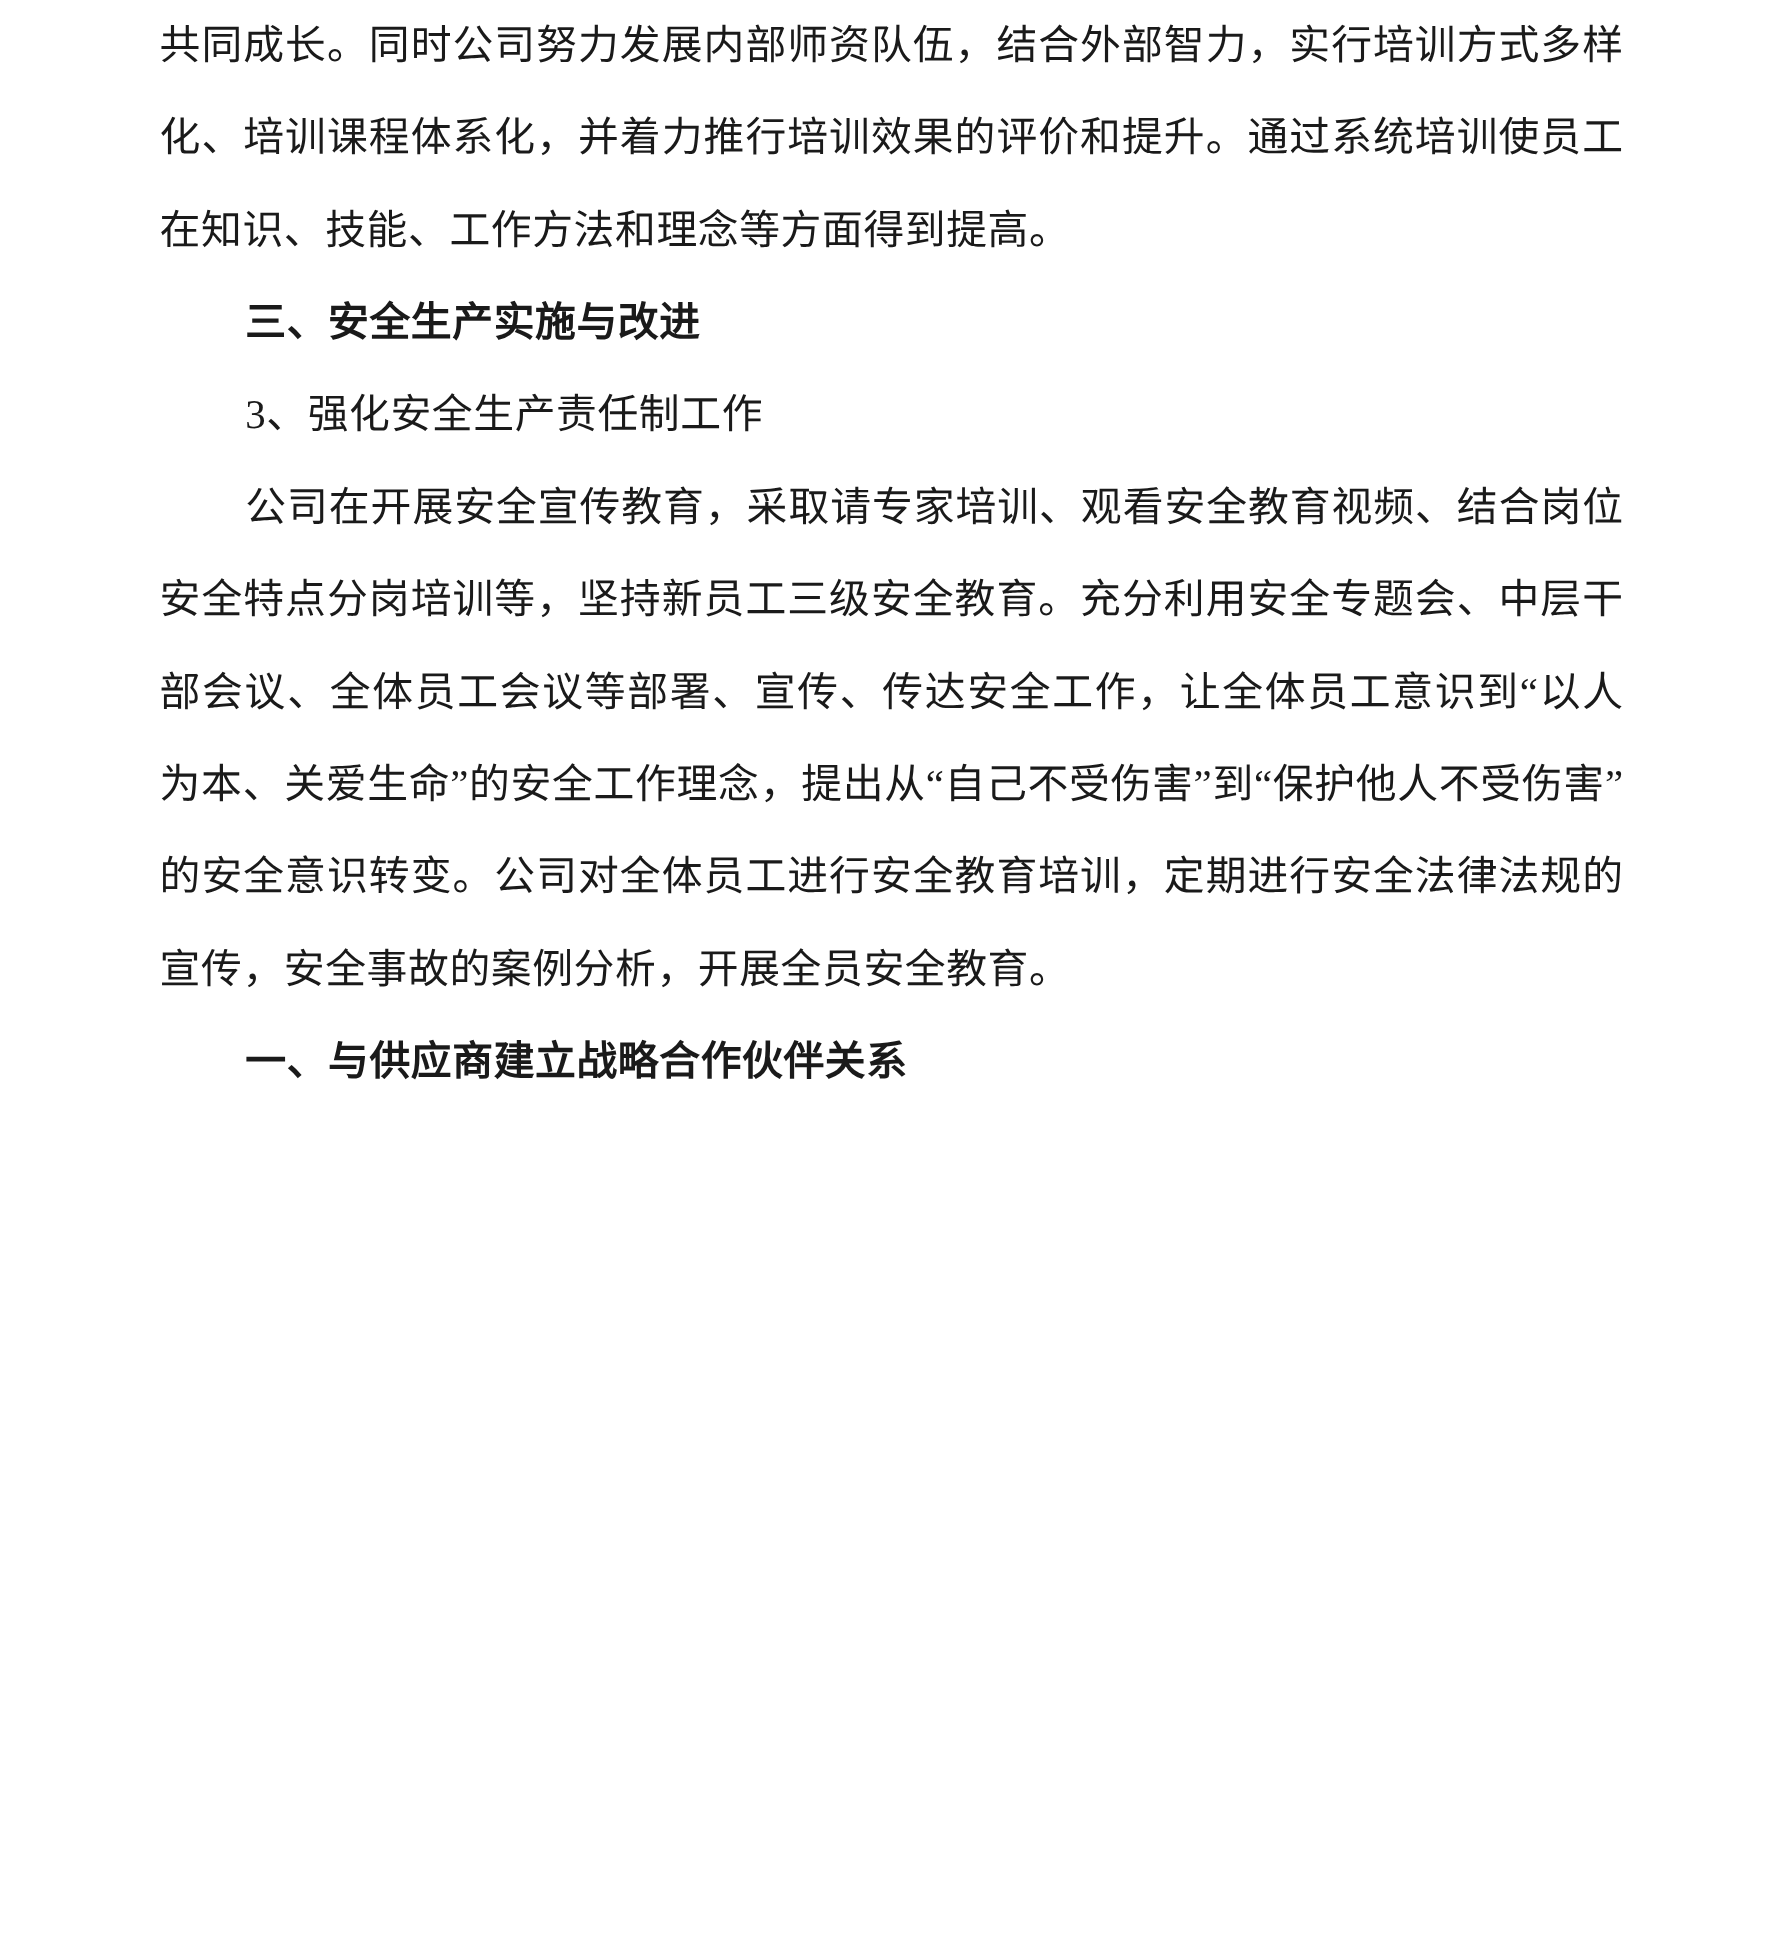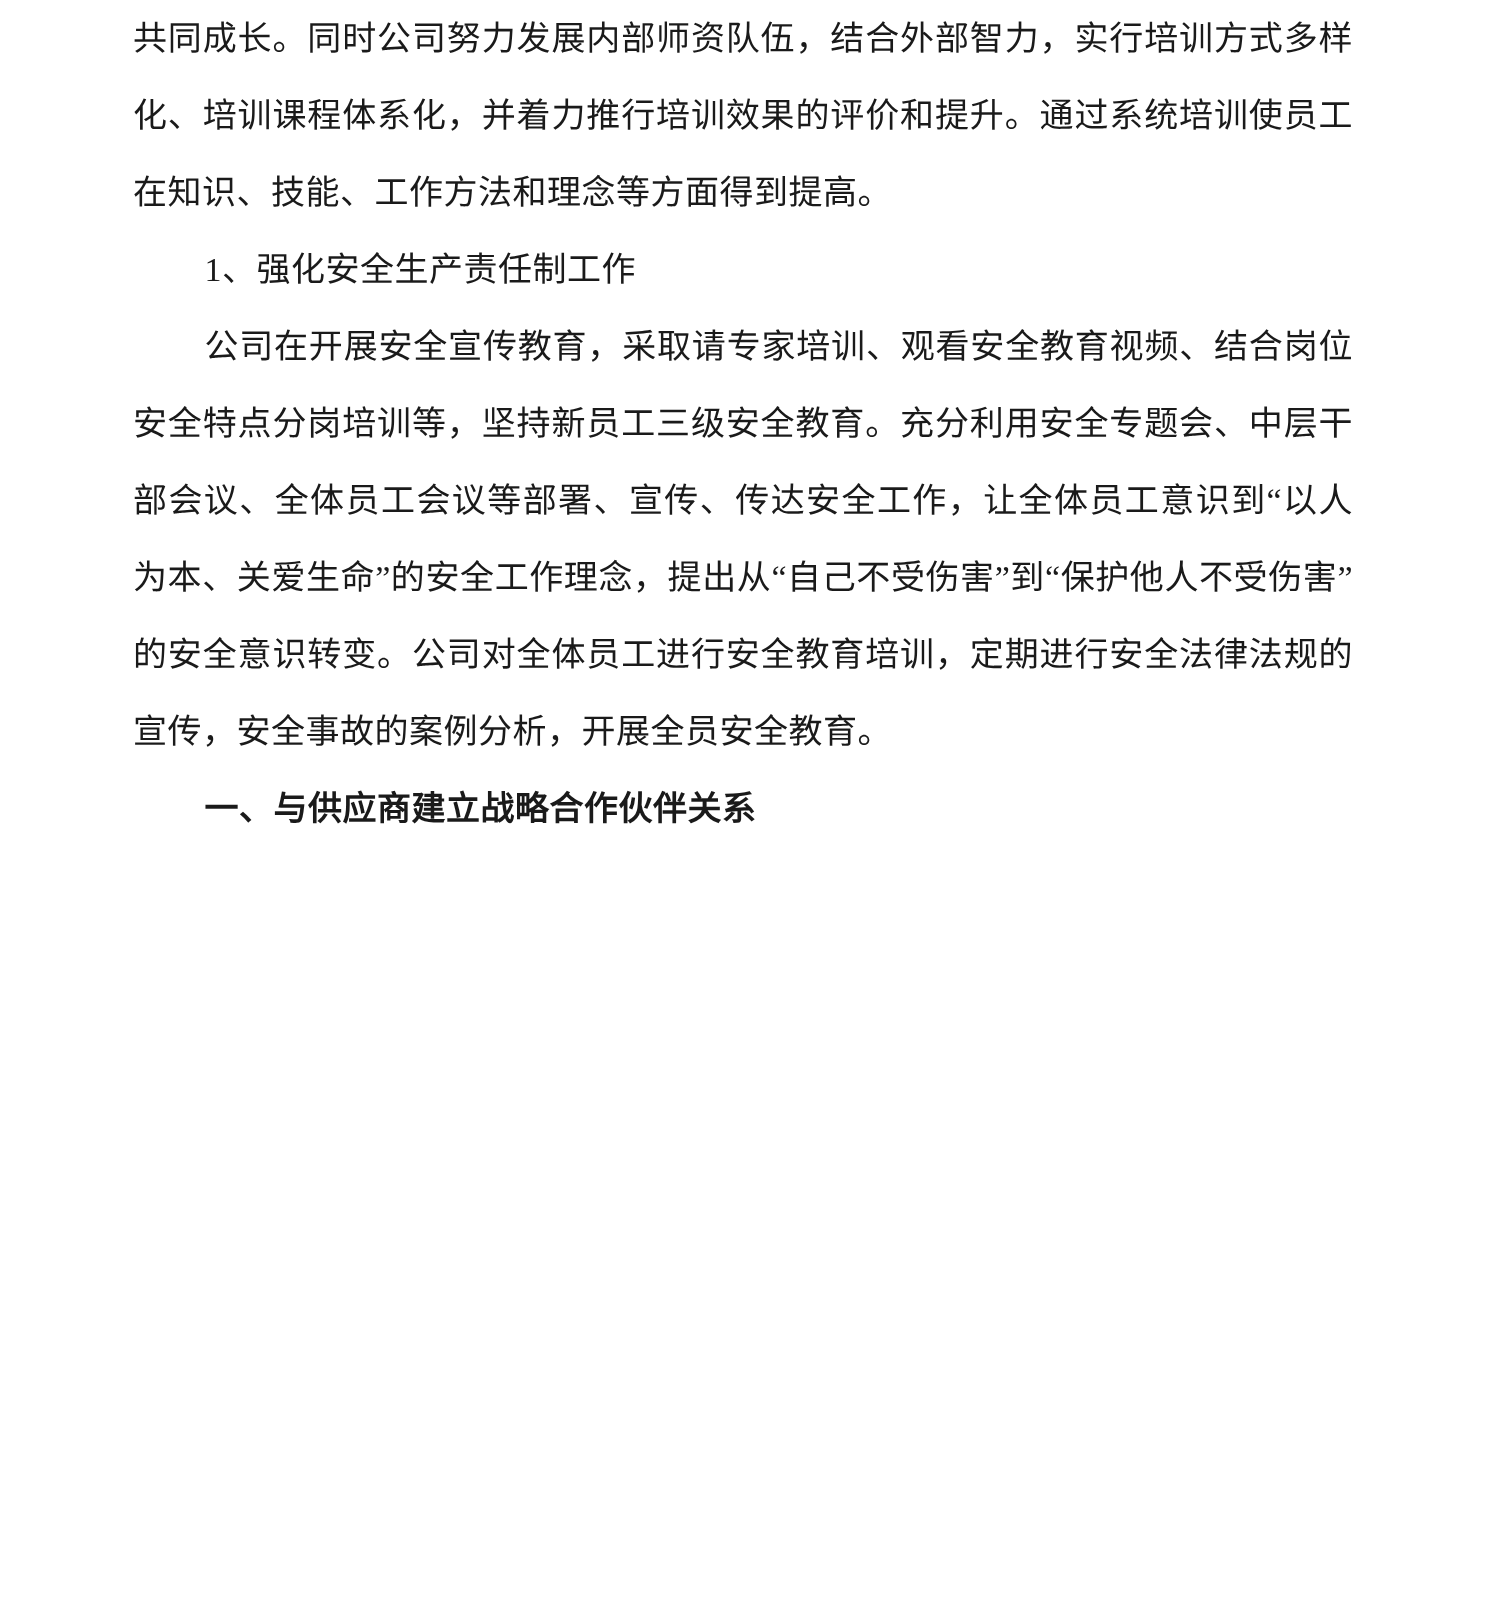--- a/index.html
+++ b/index.html
@@ -50,16 +50,17 @@
     text-indent: 0;
     word-spacing: 16px;
     letter-spacing: 1px;
   }
 </style>
 </head>
 <body>
 
 <main class="page" style="background: rgb(255, 255, 255); color: rgb(26, 26, 26);">
     <p class="body-para">共同成长。同时公司努力发展内部师资队伍，结合外部智力，实行培训方式多样化、培训课程体系化，并着力推行培训效果的评价和提升。通过系统培训使员工在知识、技能、工作方法和理念等方面得到提高。</p>
-    <p class="sub-heading">1、强化安全生产责任制工作</p>
+    <p class="section-heading">三、安全生产实施与改进</p>
+    <p class="sub-heading">3、强化安全生产责任制工作</p>
     <p class="body-para indent">公司在开展安全宣传教育，采取请专家培训、观看安全教育视频、结合岗位安全特点分岗培训等，坚持新员工三级安全教育。充分利用安全专题会、中层干部会议、全体员工会议等部署、宣传、传达安全工作，让全体员工意识到“以人为本、关爱生命”的安全工作理念，提出从“自己不受伤害”到“保护他人不受伤害”的安全意识转变。公司对全体员工进行安全教育培训，定期进行安全法律法规的宣传，安全事故的案例分析，开展全员安全教育。</p>
     <p class="section-heading">一、与供应商建立战略合作伙伴关系</p>
   </main>
 
 </body></html>

